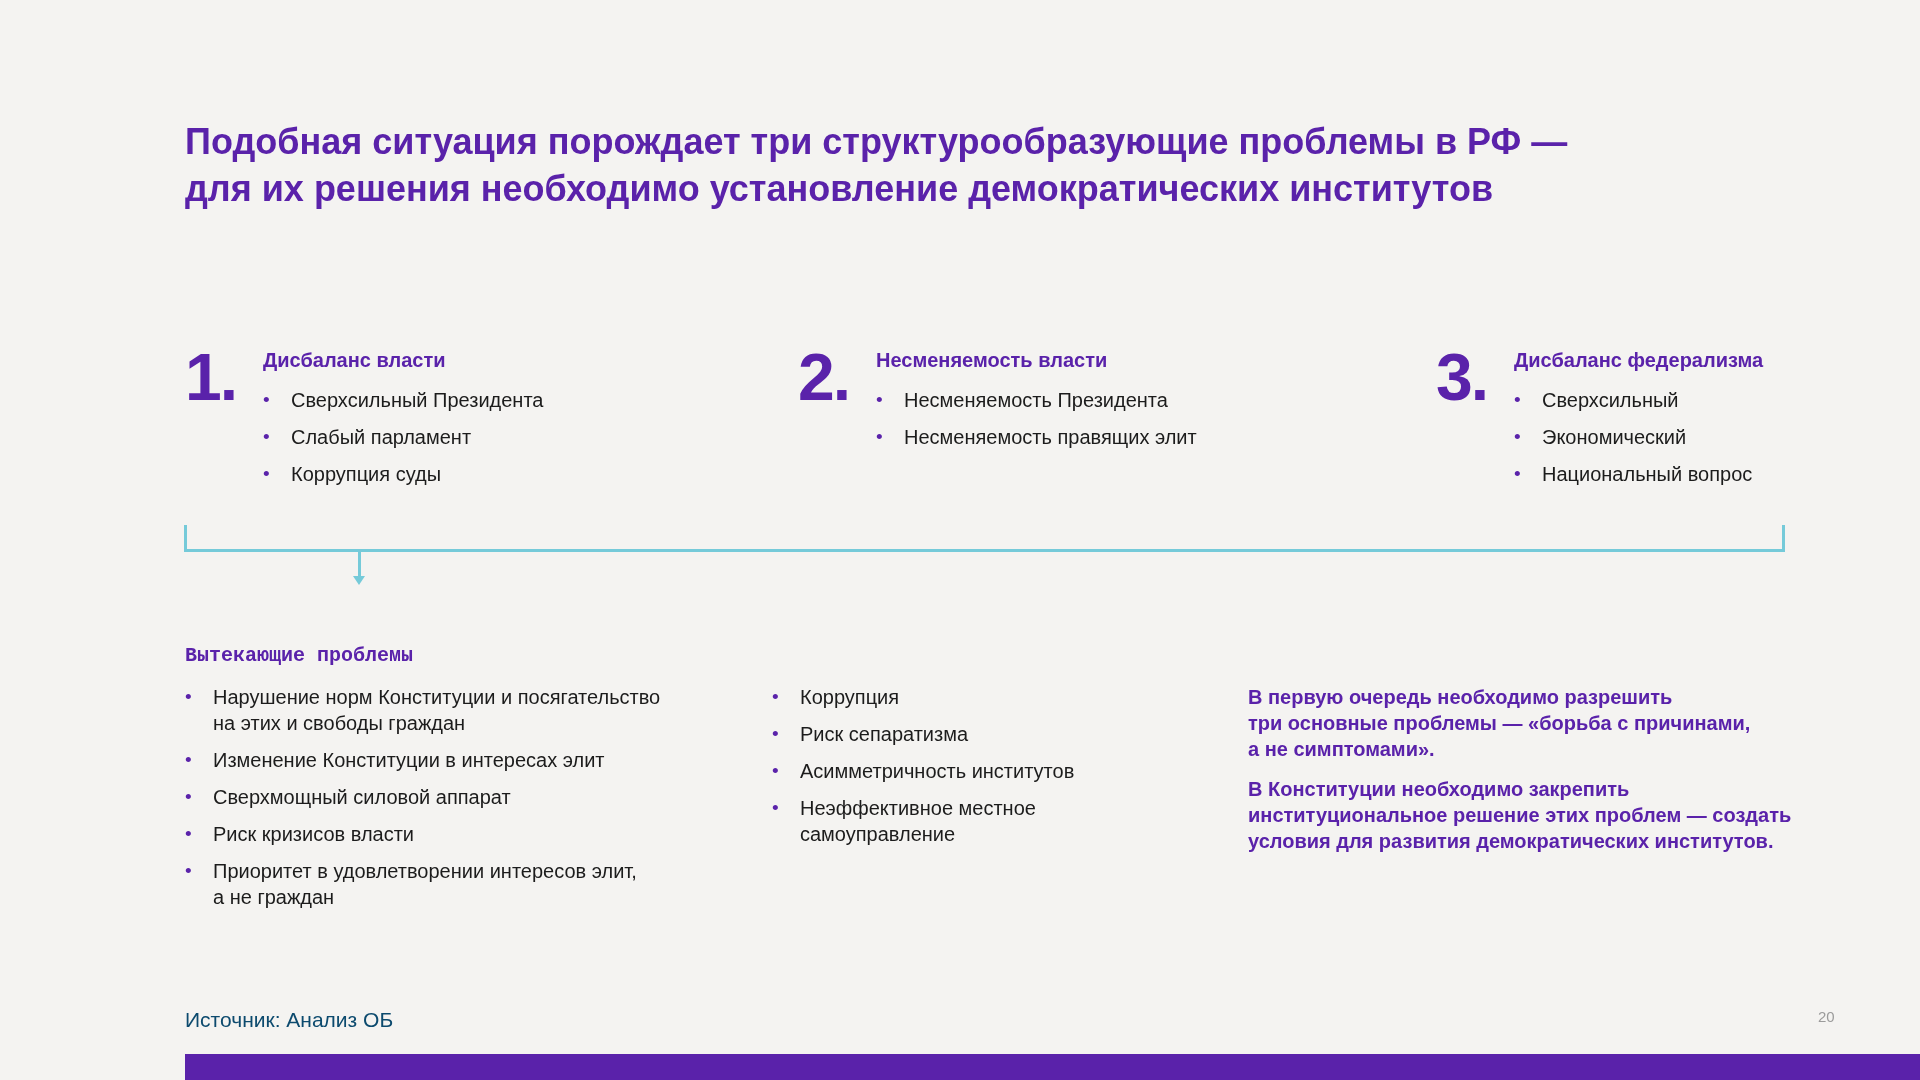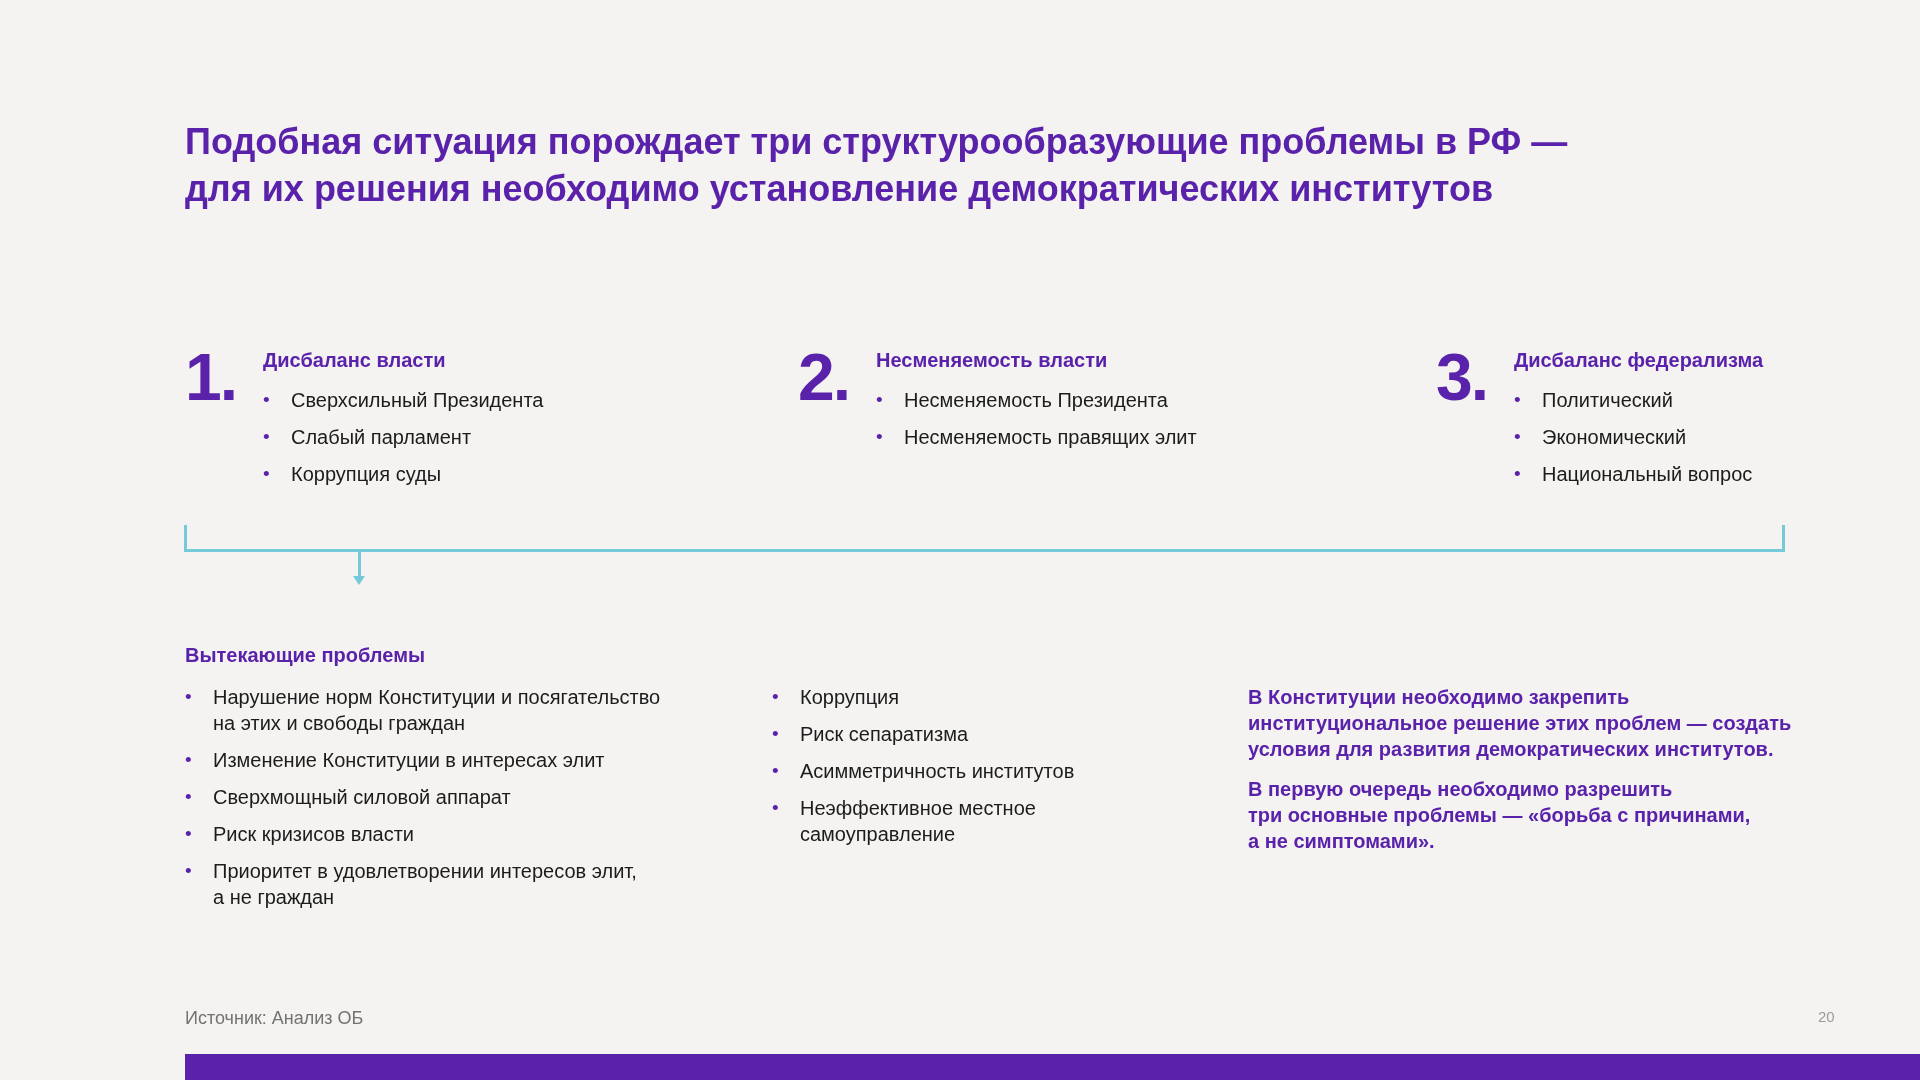--- a/index.html
+++ b/index.html
@@ -52,34 +52,34 @@
   .arrow-head {
     position: absolute; left: 313px; top: 576px;
     width: 0; height: 0;
     border-left: 6px solid transparent;
     border-right: 6px solid transparent;
     border-top: 9px solid #75cad9;
   }
 
   .derived-heading {
     position: absolute; left: 145px; top: 644px;
-    font-size: 20px; font-weight: bold; color: #5a22aa;
+    font-size: 20px; font-weight: bold; color: #5a22aa; font-family: Liberation Mono, monospace;
   }
 
   .list-left   { position: absolute; left: 145px;  top: 684px; width: 510px; }
   .list-middle { position: absolute; left: 732px;  top: 684px; width: 340px; }
   .conclusion  { position: absolute; left: 1208px; top: 684px; width: 570px; }
   .conclusion p {
     font-size: 20px; font-weight: bold; color: #5a22aa;
     line-height: 26px; white-space: pre-line; margin-bottom: 14px;
   }
 
   .footer-source {
     position: absolute; left: 145px; top: 1008px;
-    font-size: 18px; color: #737373;
+    font-size: 21px; color: #0c4a6e;
   }
   .footer-page {
     position: absolute; left: 1778px; top: 1008px;
     font-size: 15px; color: #9b9b9b;
   }
   .footer-bar {
     position: absolute; left: 145px; right: 0; bottom: 0; height: 26px;
     background: #5a22aa;
   }
 </style>
@@ -129,21 +129,21 @@
     </div>
   </div>
 
   <div class="top-col" style="left:1396px; width:420px;">
     <div class="num">3.</div>
     <div>
       <div class="col-title">Дисбаланс федерализма</div>
       <ul class="blist">
         <li>
           <span class="dot">•</span>
-          <span class="btext">Политический</span>
+          <span class="btext">Сверхсильный</span>
         </li>
         <li>
           <span class="dot">•</span>
           <span class="btext">Экономический</span>
         </li>
         <li>
           <span class="dot">•</span>
           <span class="btext">Национальный вопрос</span>
         </li>
       </ul>
@@ -199,25 +199,25 @@
       </li>
       <li>
         <span class="dot">•</span>
         <span class="btext">Неэффективное местное
 самоуправление</span>
       </li>
     </ul>
   </div>
 
   <div class="conclusion">
+    <p>В первую очередь необходимо разрешить
+три основные проблемы — «борьба с причинами,
+а не симптомами».</p>
     <p>В Конституции необходимо закрепить
 институциональное решение этих проблем — создать
 условия для развития демократических институтов.</p>
-    <p>В первую очередь необходимо разрешить
-три основные проблемы — «борьба с причинами,
-а не симптомами».</p>
   </div>
 
   <div class="footer-source">Источник: Анализ ОБ</div>
   <div class="footer-page">20</div>
   <div class="footer-bar"></div>
 
 </div>
 
 </body></html>

